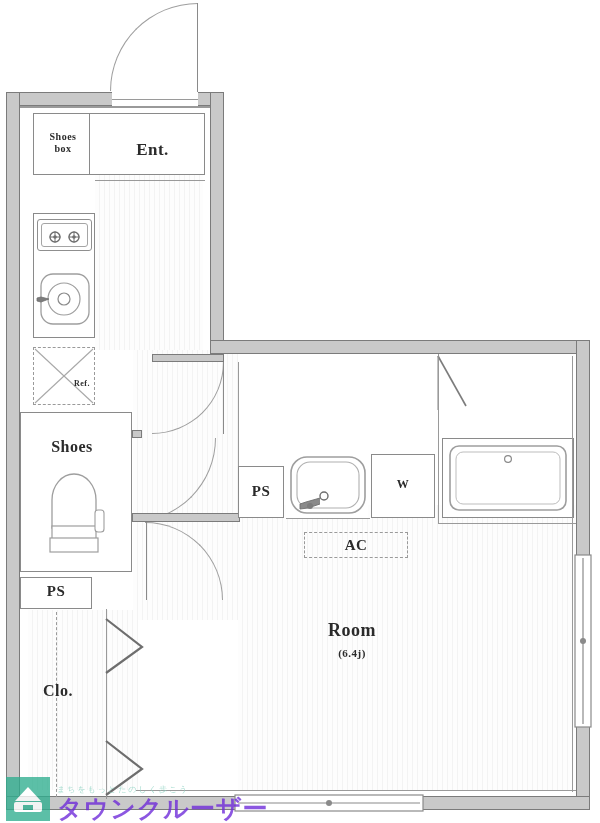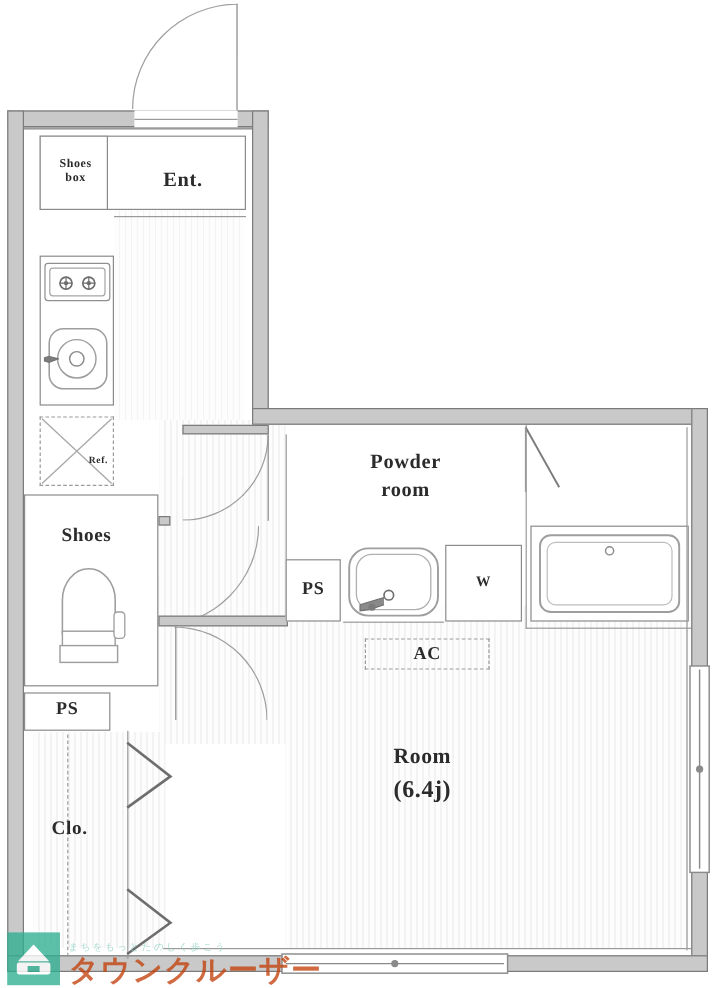--- a/index.html
+++ b/index.html
@@ -31,22 +31,22 @@
   .sw-br{border-radius:0 0 100% 0;border-left:none;border-top:none;}
 
   
   #wm{position:absolute;left:6px;bottom:2px;display:flex;align-items:flex-end;opacity:.78;}
   #wm .mark{width:44px;height:44px;background:#2fae8f;position:relative;}
   #wm .mark .tri{position:absolute;left:9px;top:10px;width:0;height:0;
       border-left:13px solid transparent;border-right:13px solid transparent;border-bottom:14px solid #fff;}
   #wm .mark .base{position:absolute;left:8px;top:25px;width:28px;height:10px;background:#fff;border-radius:2px;}
   #wm .mark .base:after{content:"";position:absolute;left:9px;top:3px;width:10px;height:5px;background:#2fae8f;}
   #wm .txt{margin-left:7px;line-height:1;}
-  #wm .txt .sm{font-size:8px;color:#8fd3c3;letter-spacing:2px;font-family:Liberation Serif, serif;margin-top:36px;}
-  #wm .txt .bg{font-size:25px;color:#c2410c;font-weight:bold;letter-spacing:1px;
+  #wm .txt .sm{font-size:8px;color:#8fd3c3;letter-spacing:2px;font-family:Liberation Mono, monospace;margin-top:36px;}
+  #wm .txt .bg{font-size:25px;color:#6d28d9;font-weight:bold;letter-spacing:1px;
                font-family:"DejaVu Sans",sans-serif;margin-top:2px;}
 </style>
 </head>
 <body>
 
 <div id="plan">
 
   <div class="floor" style="left:95px;top:175px;width:108px;height:175px;"></div>
   <div class="floor" style="left:133px;top:350px;width:105px;height:270px;"></div>
   <div class="floor" style="left:238px;top:505px;width:338px;height:285px;"></div>
@@ -149,22 +149,20 @@
 
   <div class="wall" style="left:132px;top:430px;width:10px;height:8px;"></div>
   <div class="arc sw-br" style="left:132px;top:438px;width:84px;height:84px;"></div>
   <div class="lineh" style="left:132px;top:519px;width:84px;background:#8a8a8a;"></div>
 
   <div class="wall" style="left:132px;top:513px;width:108px;height:9px;"></div>
   <div class="arc sw-tr" style="left:145px;top:522px;width:78px;height:78px;"></div>
   <div class="linev" style="left:146px;top:522px;height:78px;background:#8a8a8a;"></div>
   <div class="linev" style="left:238px;top:362px;height:152px;"></div>
 
-  <div class="lbl" style="left:280px;top:374px;width:116px;font-size:17px;line-height:1.35;">Powder
-room</div>
 
   <div class="thin2" style="left:238px;top:466px;width:46px;height:52px;"></div>
   <div class="lbl" style="left:238px;top:483px;width:46px;font-size:15px;">PS</div>
 
   <div class="thin2" style="left:286px;top:458px;width:82px;height:60px;border:none;"></div>
   <div class="abs" style="left:286px;top:452px;width:84px;height:66px;">
     <svg viewBox="0 0 84 66" width="84" height="66">
       <rect x="5" y="5" width="74" height="56" rx="16" fill="#fff" stroke="#9e9e9e" stroke-width="1.6"></rect>
       <rect x="11" y="10" width="62" height="46" rx="13" fill="none" stroke="#b0b0b0" stroke-width="1.1"></rect>
       <circle cx="38" cy="44" r="4" fill="none" stroke="#6e6e6e" stroke-width="1.4"></circle>
@@ -193,21 +191,21 @@
       <rect x="10" y="10" width="104" height="52" rx="7" fill="none" stroke="#bdbdbd" stroke-width="1"></rect>
       <circle cx="62" cy="17" r="3.4" fill="none" stroke="#8a8a8a" stroke-width="1.2"></circle>
     </svg>
   </div>
   <div class="lineh" style="left:438px;top:523px;width:138px;"></div>
 
   <div class="dashbox" style="left:304px;top:532px;width:104px;height:26px;"></div>
   <div class="lbl" style="left:304px;top:537px;width:104px;font-size:15px;">AC</div>
 
   <div class="lbl" style="left:300px;top:620px;width:104px;font-size:18px;">Room</div>
-  <div class="lbl" style="left:300px;top:647px;width:104px;font-size:20px;">(6.4j)</div>
+  <div class="lbl" style="left:300px;top:647px;width:104px;font-size:11px;">(6.4j)</div>
 
   <div class="white" style="left:576px;top:556px;width:14px;height:170px;"></div>
   <div class="abs" style="left:572px;top:552px;width:22px;height:178px;">
     <svg viewBox="0 0 22 178" width="22" height="178">
       <rect x="3" y="3" width="16" height="172" fill="#fff" stroke="#8a8a8a" stroke-width="1.2"></rect>
       <line x1="11" y1="6" x2="11" y2="172" stroke="#8a8a8a" stroke-width="1.2"></line>
       <circle cx="11" cy="89" r="3" fill="#8a8a8a"></circle>
     </svg>
   </div>
 

